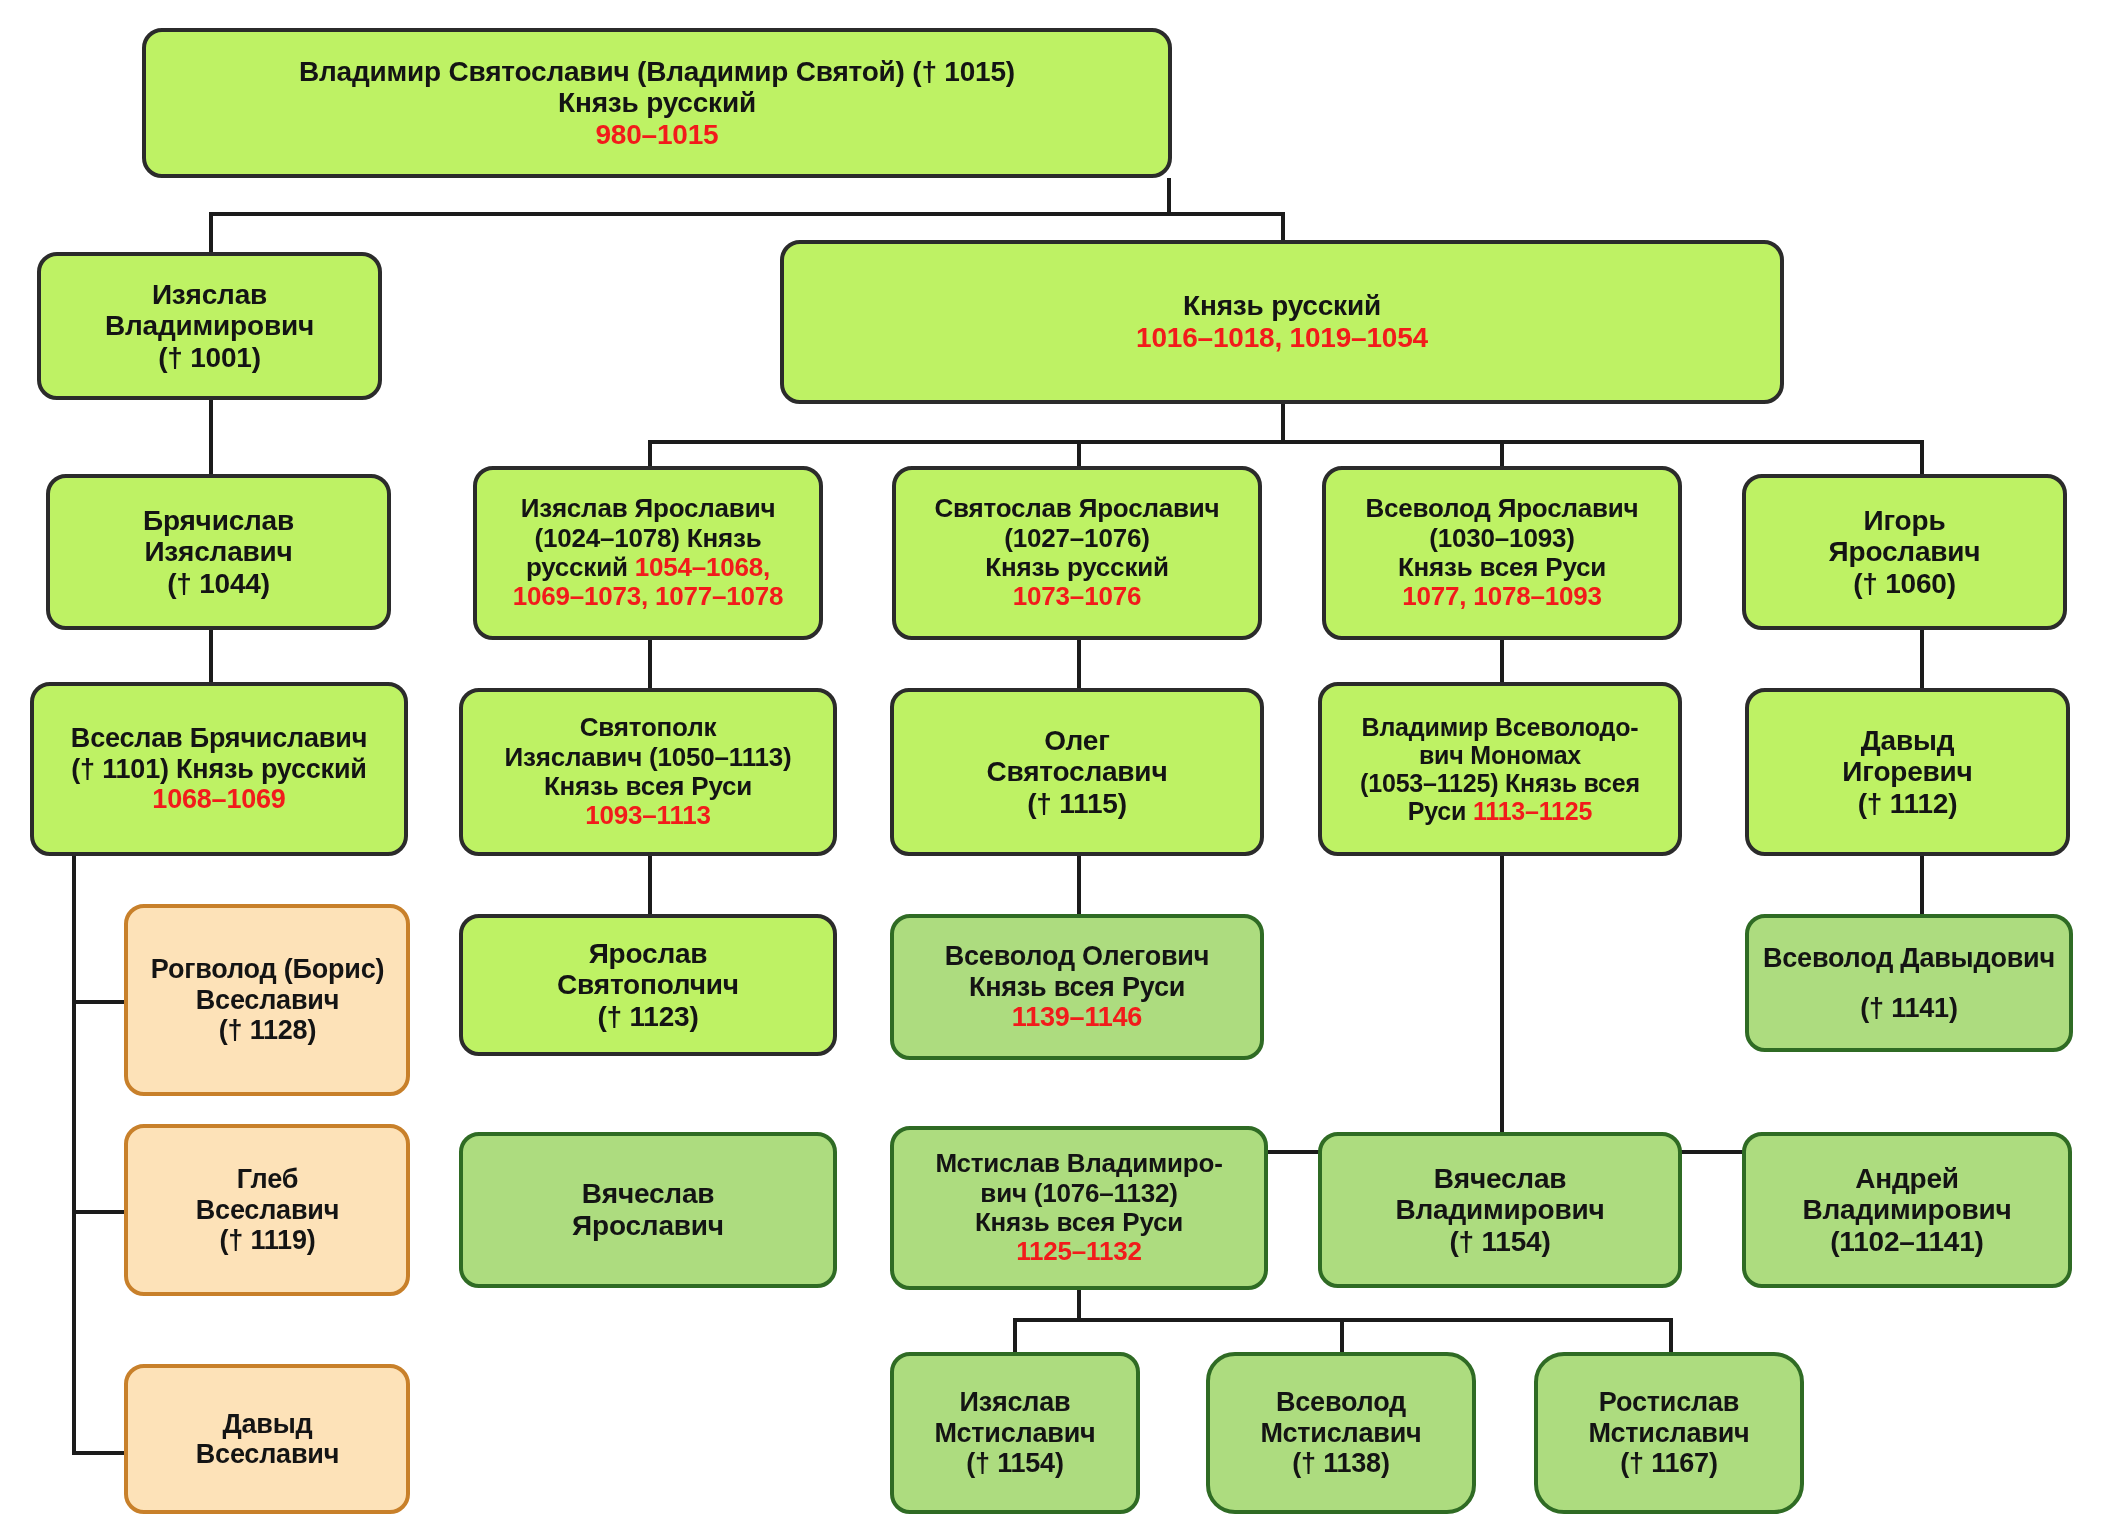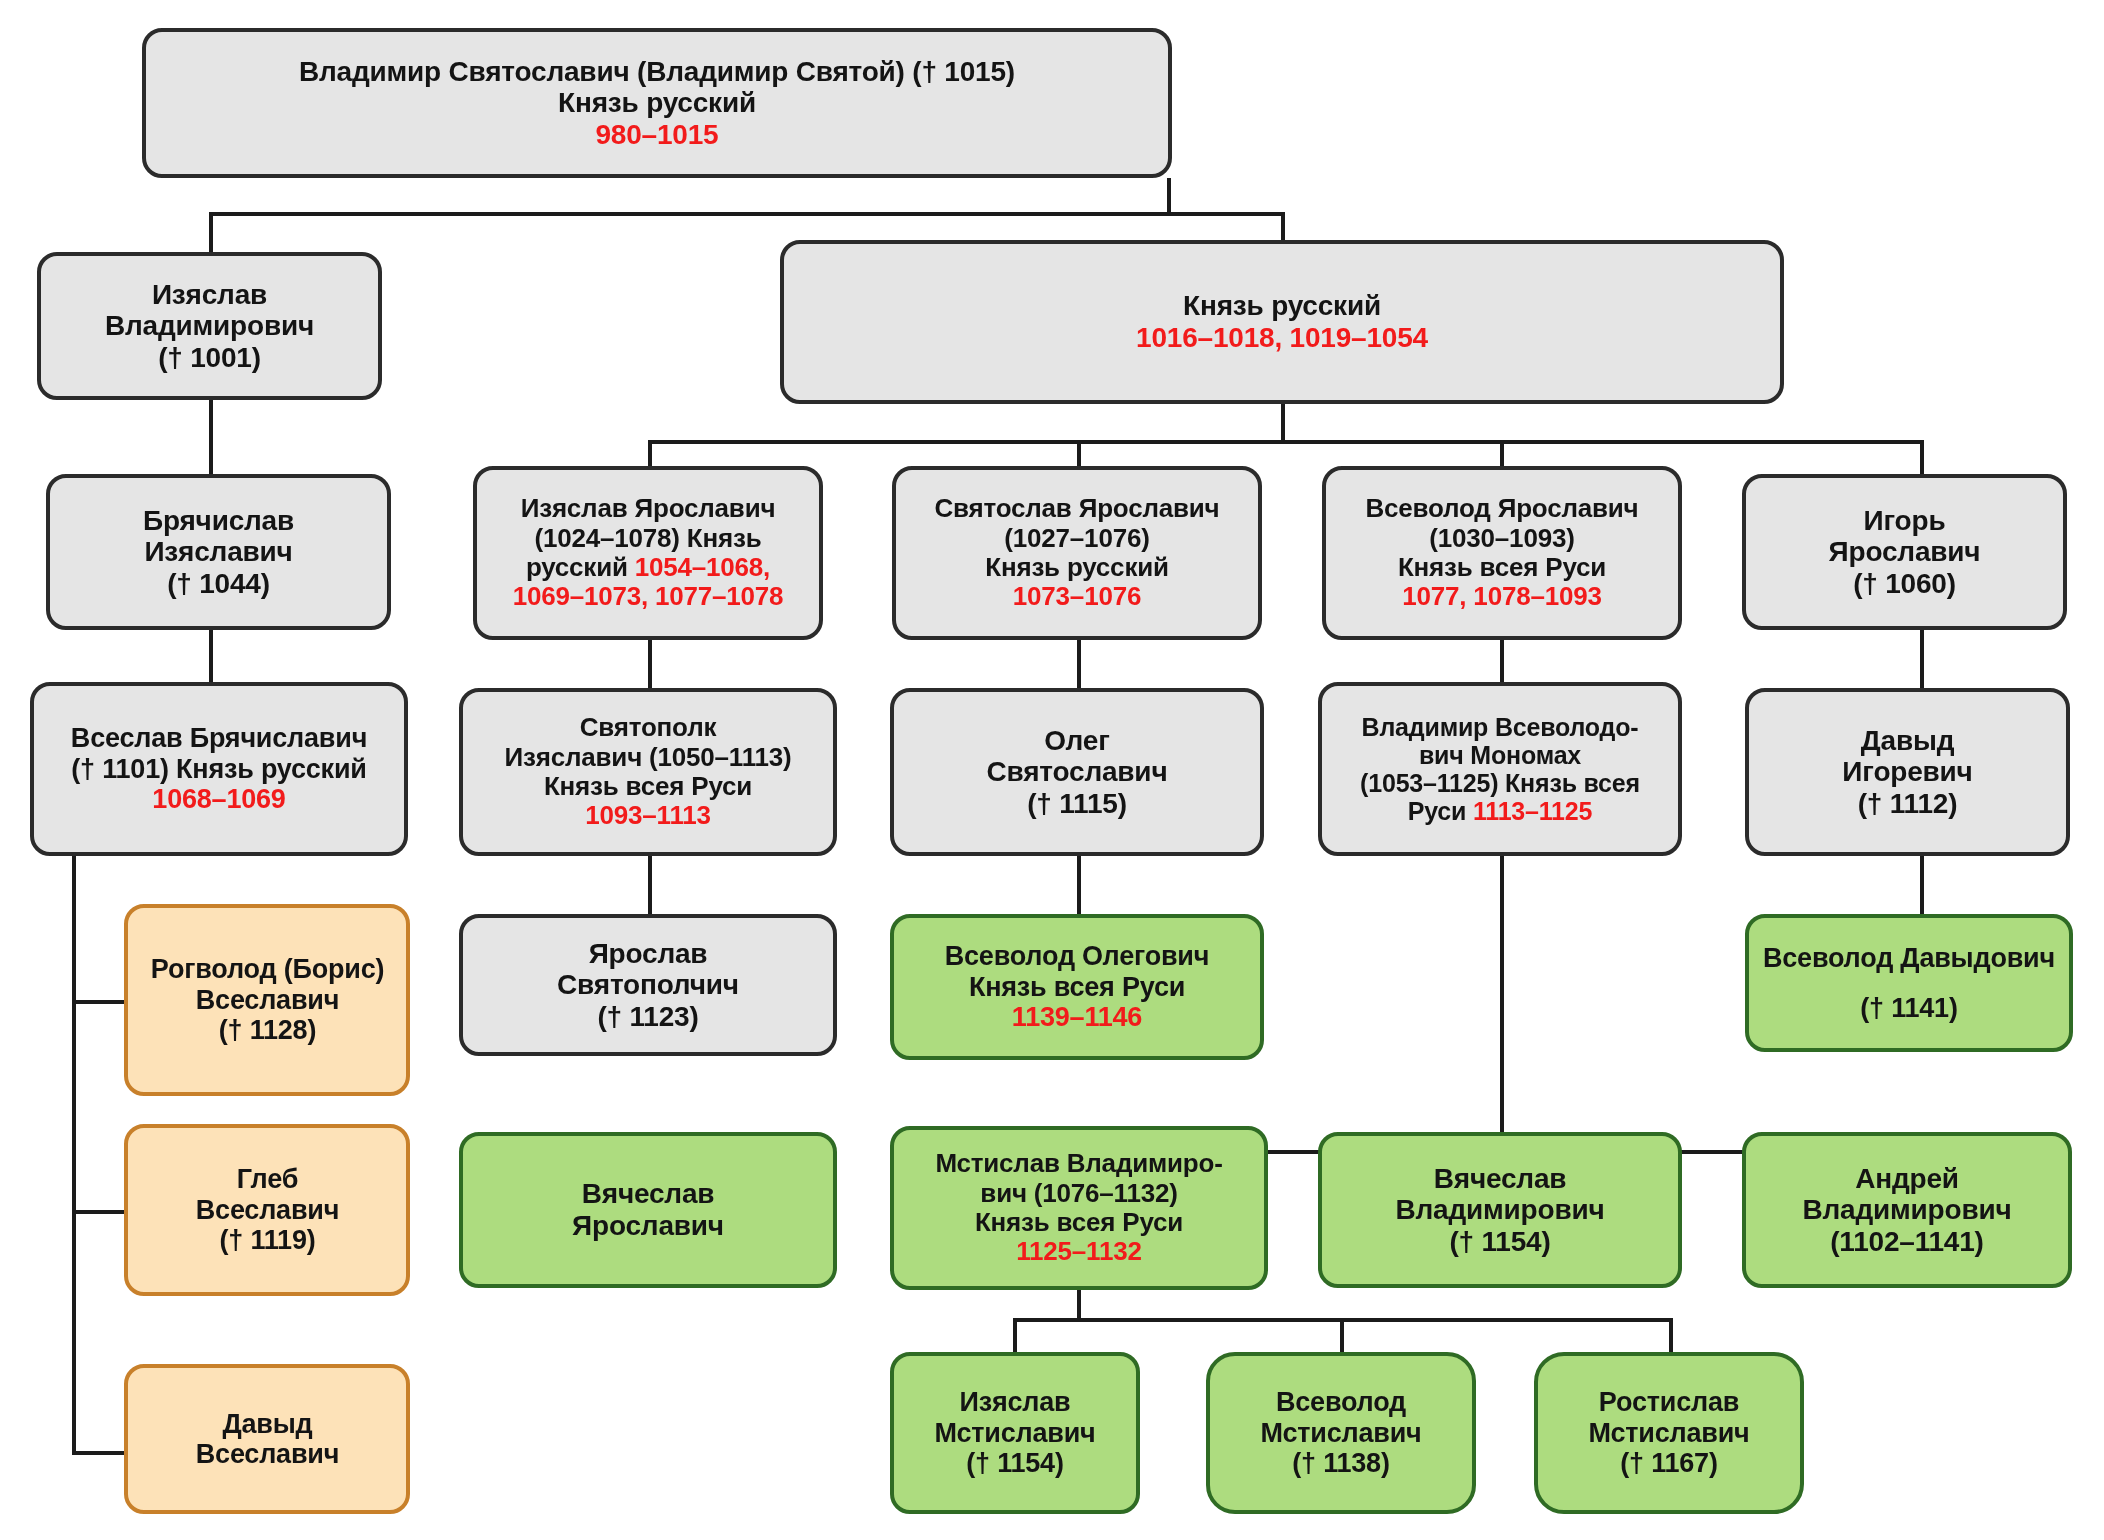--- a/index.html
+++ b/index.html
@@ -31,21 +31,21 @@
     border-radius:20px;
     border:4px solid #2b2b2b;
     background:#e4e4e4;
     color:#141414;
     font-weight:700;
     letter-spacing:-0.2px;
     line-height:1.13;
     padding:4px 8px;
     z-index:5;
   }
-  .node.grey{background:#e5e5e5;border-color:#2b2b2b;}
+  .node.grey{background:#bef264;border-color:#2b2b2b;}
   .node.green{background:#addc7f;border-color:#2f6b24;}
   .node.orange{background:#fde2b8;border-color:#c8802a;padding-left:9px;}
 
   .node .ln{display:block;white-space:nowrap;}
   .red{color:#f21b1b;}
 
   
   .fs-28{font-size:28px;}
   .fs-27{font-size:27px;}
   .fs-26{font-size:26px;}
@@ -158,21 +158,21 @@
     <span class="ln red">1068–1069</span>
   </div>
 
   <div class="node grey fs-26" style="left:459px;top:688px;width:378px;height:168px;">
     <span class="ln">Святополк</span>
     <span class="ln">Изяславич (1050–1113)</span>
     <span class="ln">Князь всея Руси</span>
     <span class="ln red">1093–1113</span>
   </div>
 
-  <div class="node grey fs-28" style="left:890px;top:688px;width:374px;height:168px;">
+  <div class="node grey fs-28" style="left:890px;top:688px;width:374px;height:168px;border-radius:19px;">
     <span class="ln">Олег</span>
     <span class="ln">Святославич</span>
     <span class="ln">(† 1115)</span>
   </div>
 
   <div class="node grey fs-25" style="left:1318px;top:682px;width:364px;height:174px;">
     <span class="ln">Владимир Всеволодо-</span>
     <span class="ln">вич Мономах</span>
     <span class="ln">(1053–1125) Князь всея</span>
     <span class="ln"><span>Руси </span><span class="red">1113–1125</span></span>

